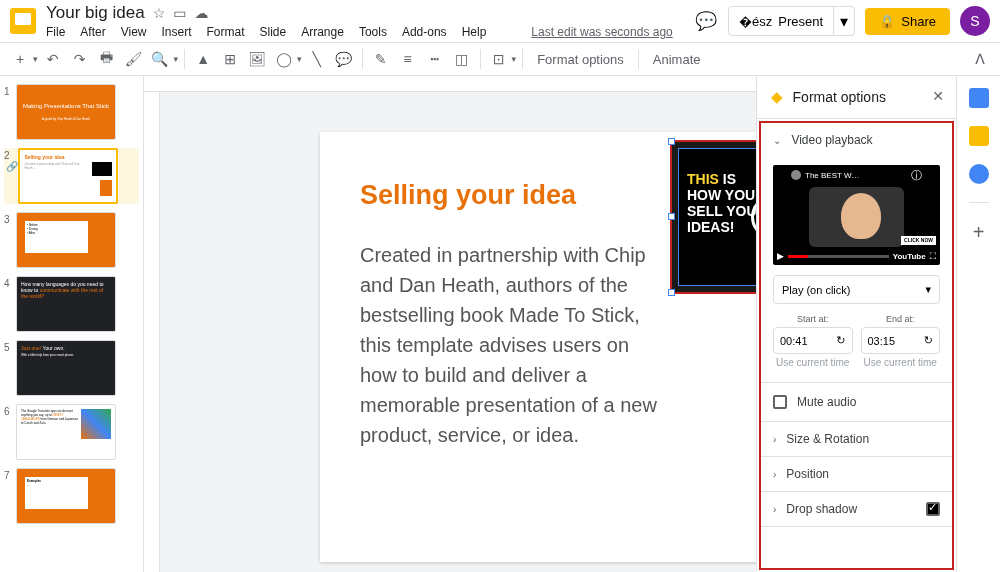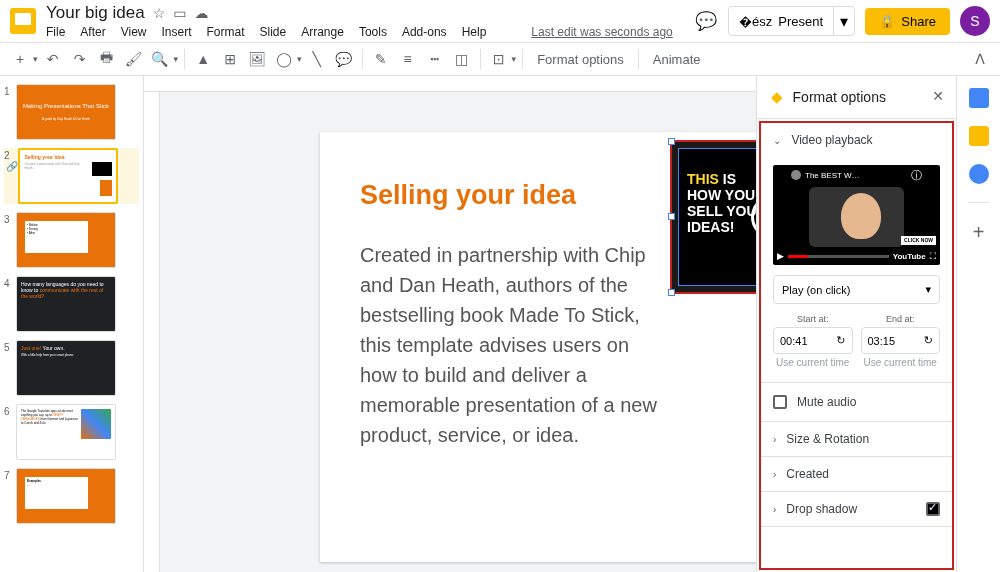--- a/index.html
+++ b/index.html
@@ -306,21 +306,21 @@
       </div>
       <div class="section">
         <div class="section-header">
           <span class="chevron">›</span>
           <span>Size &amp; Rotation</span>
         </div>
       </div>
       <div class="section">
         <div class="section-header">
           <span class="chevron">›</span>
-          <span>Created</span>
+          <span>Position</span>
         </div>
       </div>
       <div class="section">
         <div class="section-header">
           <span class="chevron">›</span>
           <span>Drop shadow</span>
           <div class="checkbox checked" style="margin-left:auto"></div>
         </div>
       </div>
     </div>

